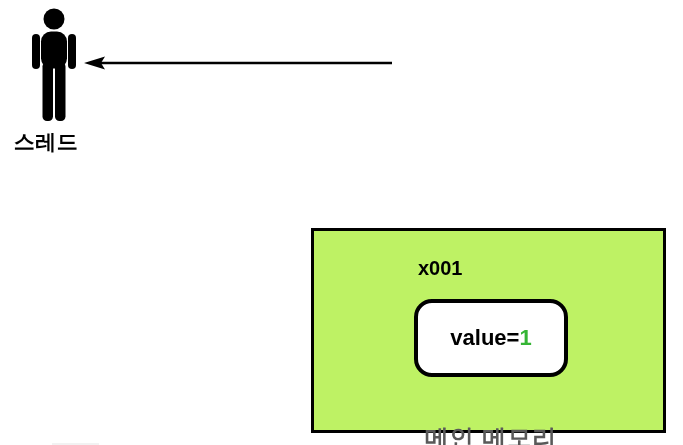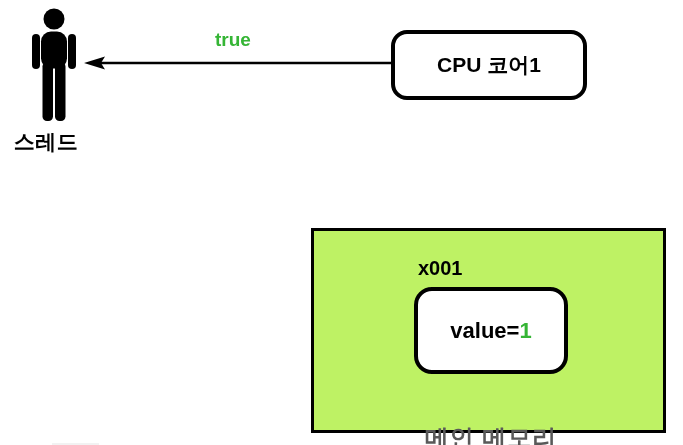--- a/index.html
+++ b/index.html
@@ -85,23 +85,23 @@
   }
   .memory-address {
     left: 104px;
     top: 26px;
     font-size: 20px;
     font-weight: bold;
     color: var(--color-line, #000000);
   }
   .value-box {
     left: 100px;
-    top: 56px;
+    top: 68px;
     width: 154px;
-    height: 87px;
+    height: 78px;
     box-sizing: border-box;
     border: 4px solid var(--color-line, #000000);
     border-radius: 18px;
     background: #ffffff;
     display: flex;
     align-items: center;
     justify-content: center;
   }
   .value-text {
     font-size: 22px;
@@ -144,25 +144,21 @@
     <rect x="41" y="26" width="8" height="35" rx="4" fill="#000000"></rect>
     <rect x="15.5" y="54" width="10.5" height="59" rx="4.5" fill="#000000"></rect>
     <rect x="28" y="54" width="10.5" height="59" rx="4.5" fill="#000000"></rect>
   </svg>
   <div class="abs thread-label">스레드</div>
 
   <svg class="abs arrow-svg" viewBox="0 0 308 22" xmlns="http://www.w3.org/2000/svg">
     <line x1="16" y1="11" x2="308" y2="11" stroke="#000000" stroke-width="2.6"></line>
     <polygon points="0,11 21,4.5 17,11 21,17.5" fill="#000000"></polygon>
   </svg>
-  <div class="abs signal-label">true</div>
 
-  <div class="abs cpu-box">
-    <span class="cpu-label">CPU 코어1</span>
-  </div>
 
   <div class="abs memory-box">
     <div class="abs memory-address">x001</div>
     <div class="abs value-box">
       <span class="value-text"><span>value=</span><span class="value-number">1</span></span>
     </div>
     <div class="abs memory-label">메인 메모리</div>
   </div>
 
   <div class="abs edge-sliver"></div>

